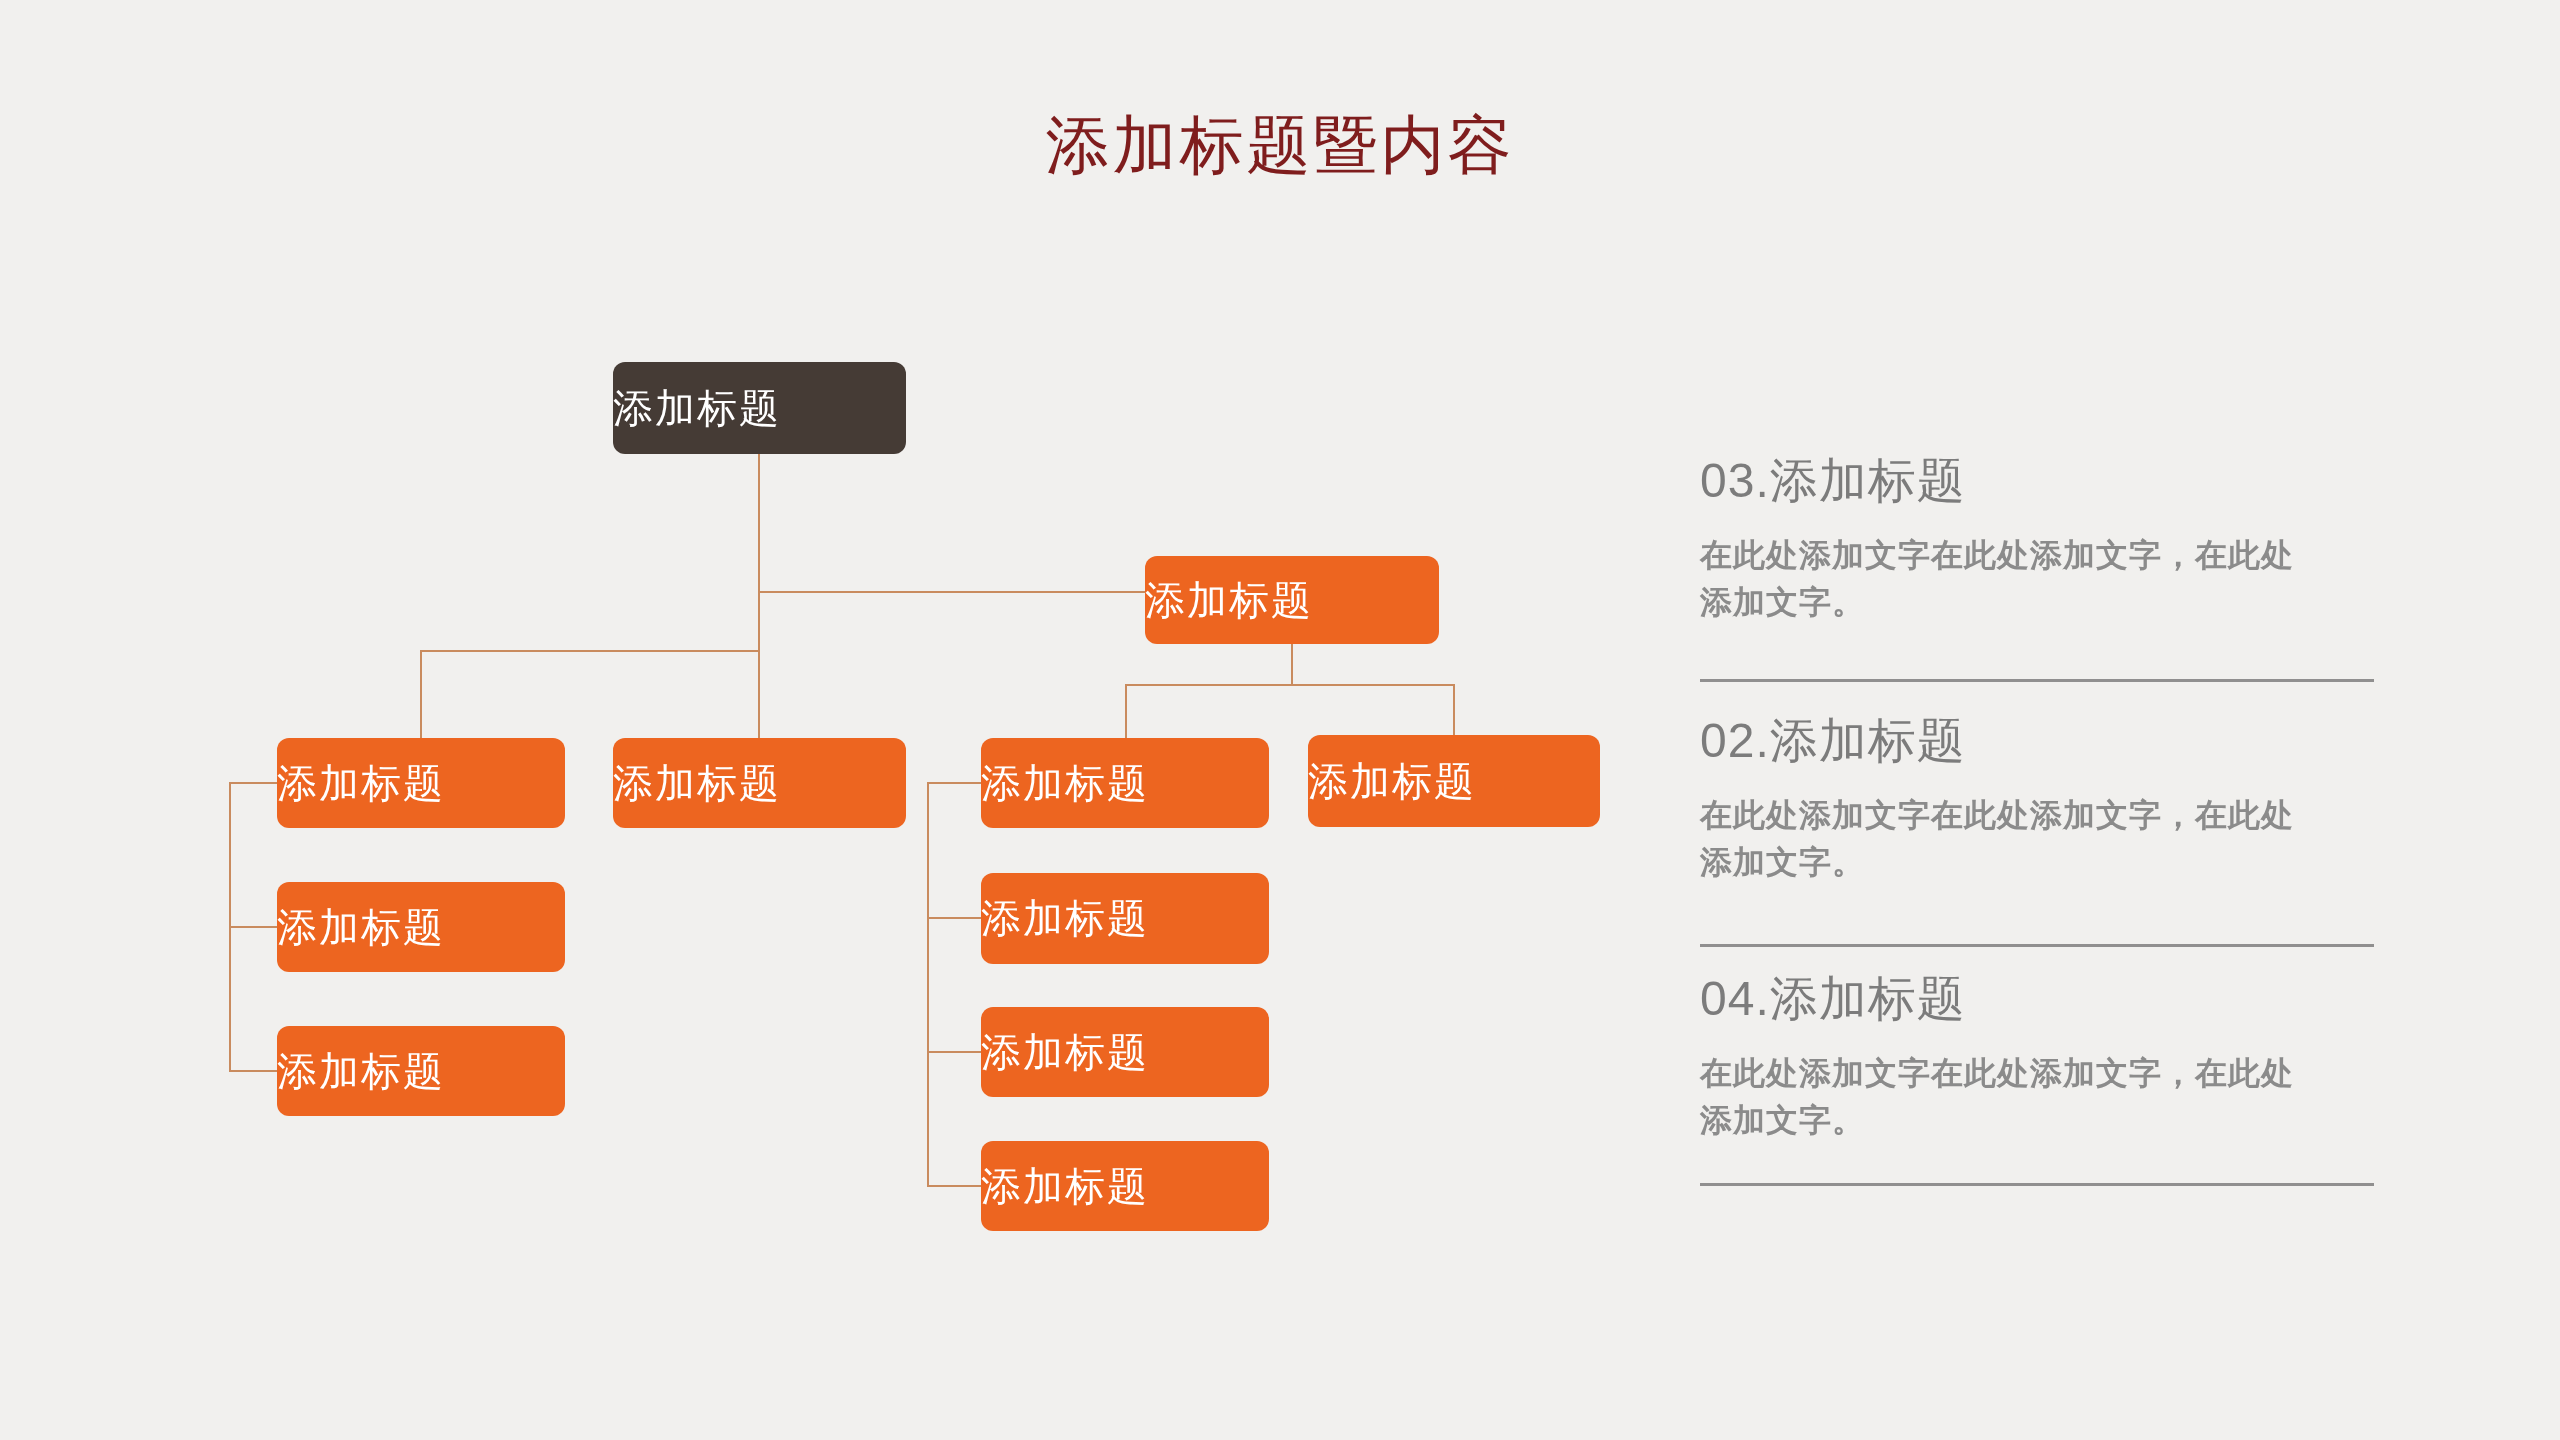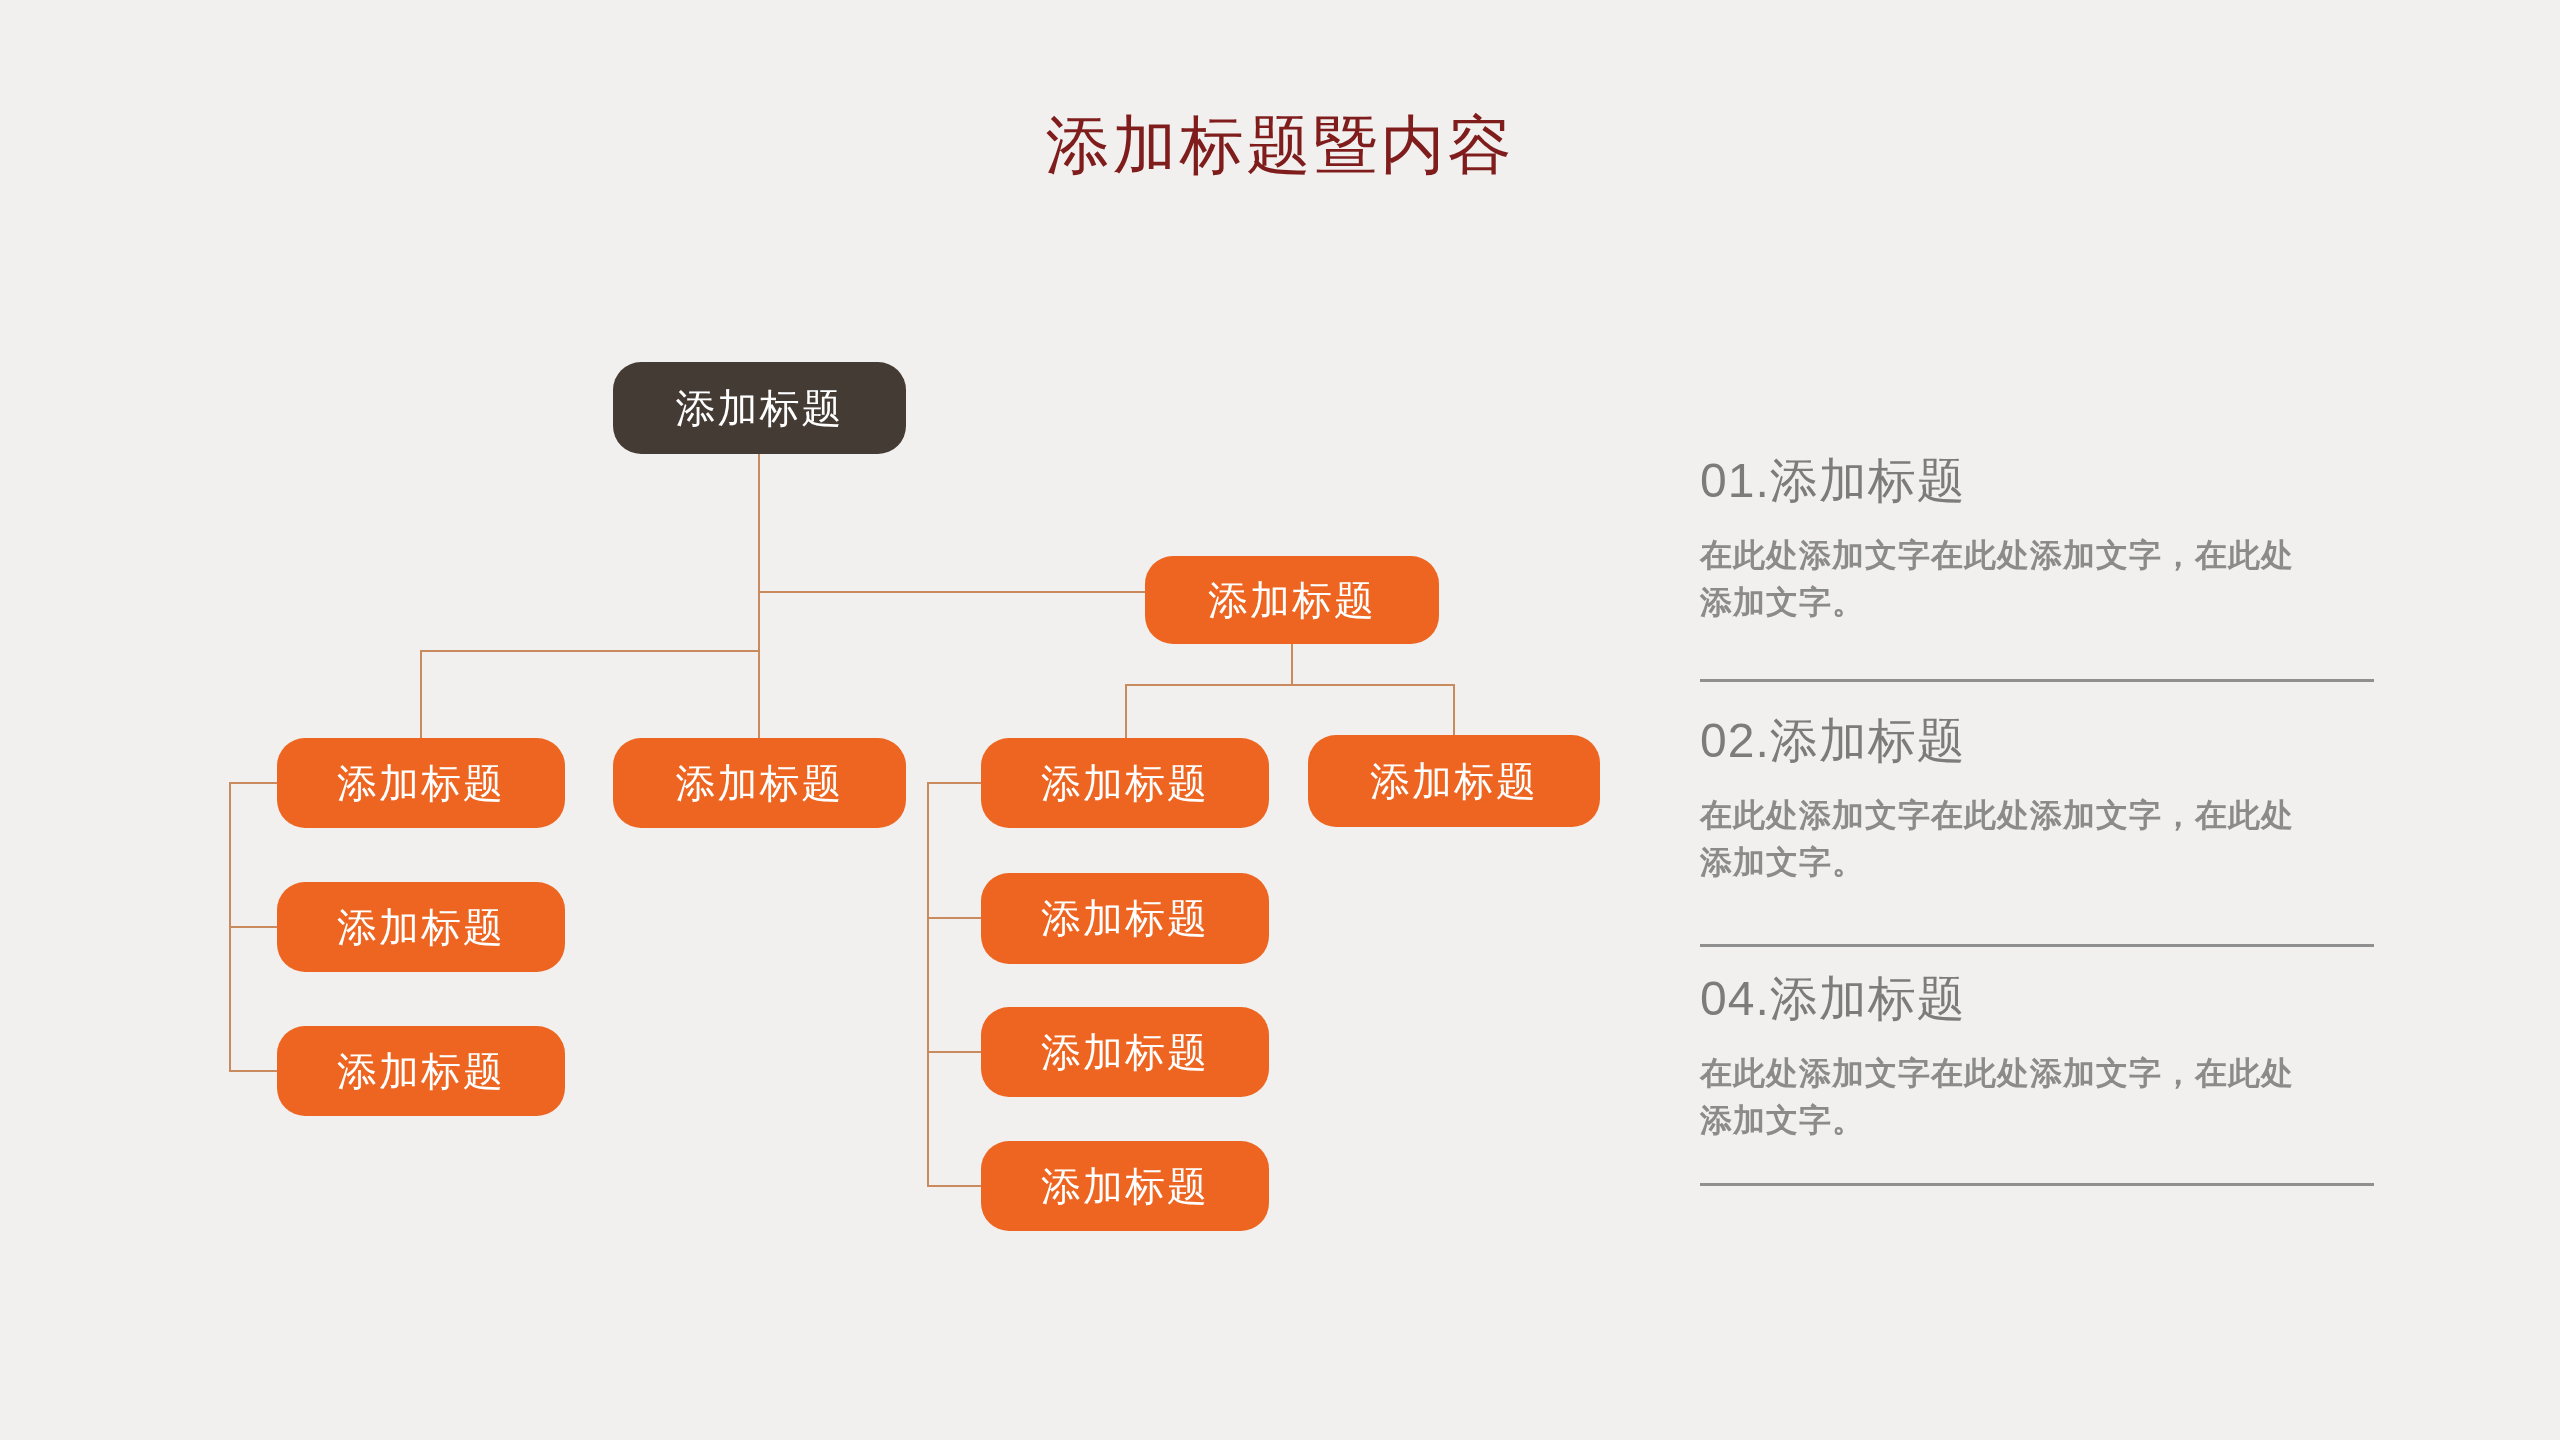--- a/index.html
+++ b/index.html
@@ -23,24 +23,24 @@
     text-align: center;
     font-size: 64px;
     letter-spacing: 3px;
     color: #7f1d1d;
     font-weight: 400;
   }
   
   .org-chart { position: absolute; inset: 0; }
   .node {
     position: absolute;
-    border-radius: 28px;
+    border-radius: 12px;
     display: flex;
     align-items: center;
-    justify-content: center;
+    justify-content: flex-start;
     color: #FFFFFF;
     font-size: 40px;
     letter-spacing: 2px;
     box-sizing: border-box;
   }
   .node.orange { background: #ED6520; }
   .node.dark   { background: #453B35; }
   .cline {
     position: absolute;
     background: #C98B5E;
@@ -137,21 +137,21 @@
       <span>添加标题</span>
     </div>
     <div class="node orange" style="left:981px;  top:1141px; width:288px; height:90px;">
       <span>添加标题</span>
     </div>
   </div>
 
   <div class="content-panel">
 
     <div class="section" style="top:452px;">
-      <h2 class="section-heading">01.添加标题</h2>
+      <h2 class="section-heading">03.添加标题</h2>
       <div class="section-body">
         <div>在此处添加文字在此处添加文字，在此处</div>
         <div>添加文字。</div>
       </div>
     </div>
     <div class="divider" style="top:679px;"></div>
 
     <div class="section" style="top:712px;">
       <h2 class="section-heading">02.添加标题</h2>
       <div class="section-body">

